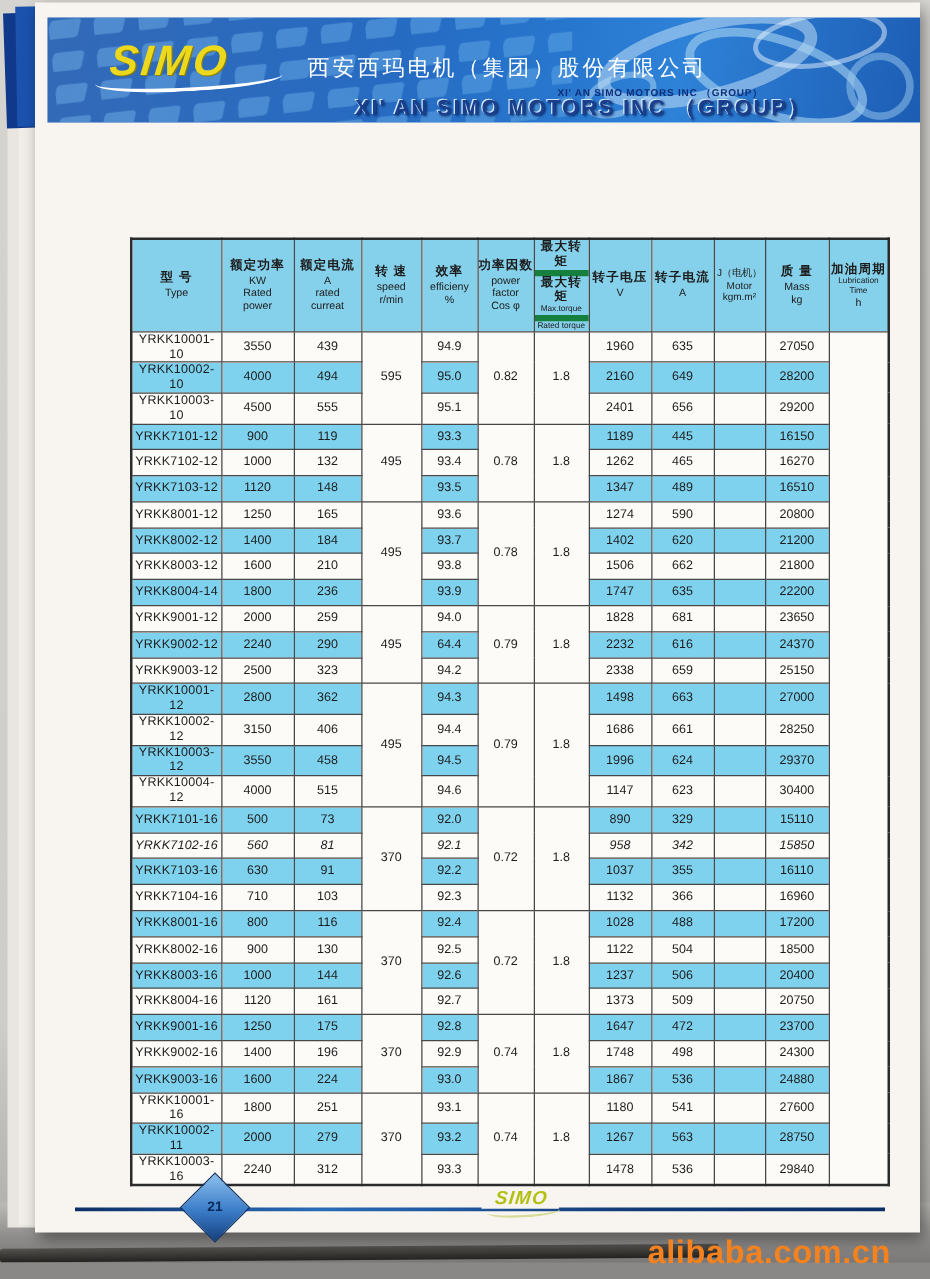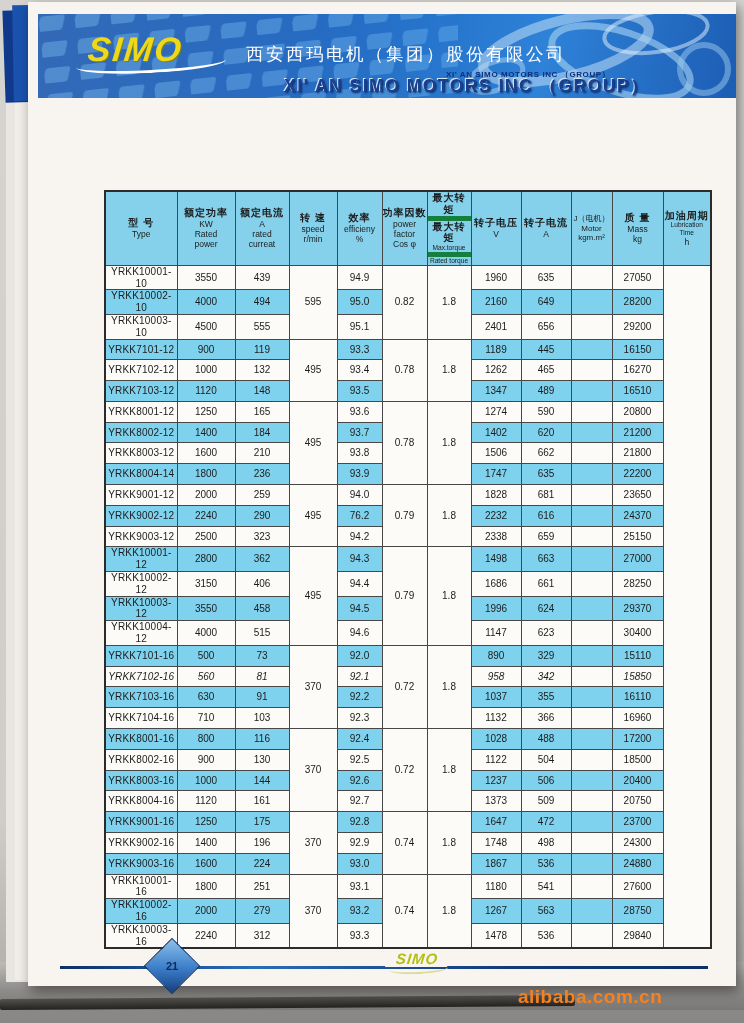--- a/index.html
+++ b/index.html
@@ -62,21 +62,21 @@
     background:linear-gradient(135deg,#8cc0ec 0%,#3a7cc8 55%,#16407e 100%);
     border:1px solid #12356b;transform:rotate(45deg);}
   .page-diamond span{position:absolute;left:0;top:0;width:38px;height:38px;display:flex;
     align-items:center;justify-content:center;transform:rotate(-45deg);
     font-size:11px;font-weight:bold;color:#0d2a5c;}
   .footer-simo{position:absolute;left:358px;top:948px;background:#f8f5f0;padding:0 10px;
     font-size:15px;font-weight:bold;font-style:italic;color:#b3c013;letter-spacing:1px;transform:skewX(-6deg);}
   .footer-simo-swoosh{position:absolute;left:362px;top:962px;width:58px;height:8px;
     border-bottom:2px solid #d8dc9a;border-radius:50%;transform:rotate(-3deg);}
   
-  .watermark{position:absolute;left:518px;top:986px;font-size:19px;font-weight:bold;
+  .watermark{position:absolute;left:518px;top:986px;font-size:26px;font-weight:bold;
     color:#f5821f;letter-spacing:0.5px;z-index:50;}
 </style>
 </head>
 <body>
 
 <div class="backdrop-bottom"></div>
 <div class="stack-page-a"></div>
 <div class="stack-page-b"></div>
 <div class="stack-banner-a"></div>
 <div class="stack-banner-b"></div>
@@ -315,21 +315,21 @@
           <td class="c-white" rowspan="3">1.8</td>
           <td class="c-white">1828</td>
           <td class="c-white">681</td>
           <td class="c-white"></td>
           <td class="c-white">23650</td>
         </tr>
         <tr style="height: 20.8px;">
           <td class="c-blue t-type">YRKK9002-12</td>
           <td class="c-blue">2240</td>
           <td class="c-blue">290</td>
-          <td class="c-blue">76.2</td>
+          <td class="c-blue">64.4</td>
           <td class="c-blue">2232</td>
           <td class="c-blue">616</td>
           <td class="c-blue"></td>
           <td class="c-blue">24370</td>
         </tr>
         <tr style="height: 20.8px;">
           <td class="c-white t-type">YRKK9003-12</td>
           <td class="c-white">2500</td>
           <td class="c-white">323</td>
           <td class="c-white">94.2</td>
@@ -507,21 +507,21 @@
           <td class="c-white" rowspan="3">370</td>
           <td class="c-white">93.1</td>
           <td class="c-white" rowspan="3">0.74</td>
           <td class="c-white" rowspan="3">1.8</td>
           <td class="c-white">1180</td>
           <td class="c-white">541</td>
           <td class="c-white"></td>
           <td class="c-white">27600</td>
         </tr>
         <tr style="height: 20.8px;">
-          <td class="c-blue t-type">YRKK10002-16</td>
+          <td class="c-blue t-type">YRKK10002-11</td>
           <td class="c-blue">2000</td>
           <td class="c-blue">279</td>
           <td class="c-blue">93.2</td>
           <td class="c-blue">1267</td>
           <td class="c-blue">563</td>
           <td class="c-blue"></td>
           <td class="c-blue">28750</td>
         </tr>
         <tr style="height: 20.8px;">
           <td class="c-white t-type">YRKK10003-16</td>

